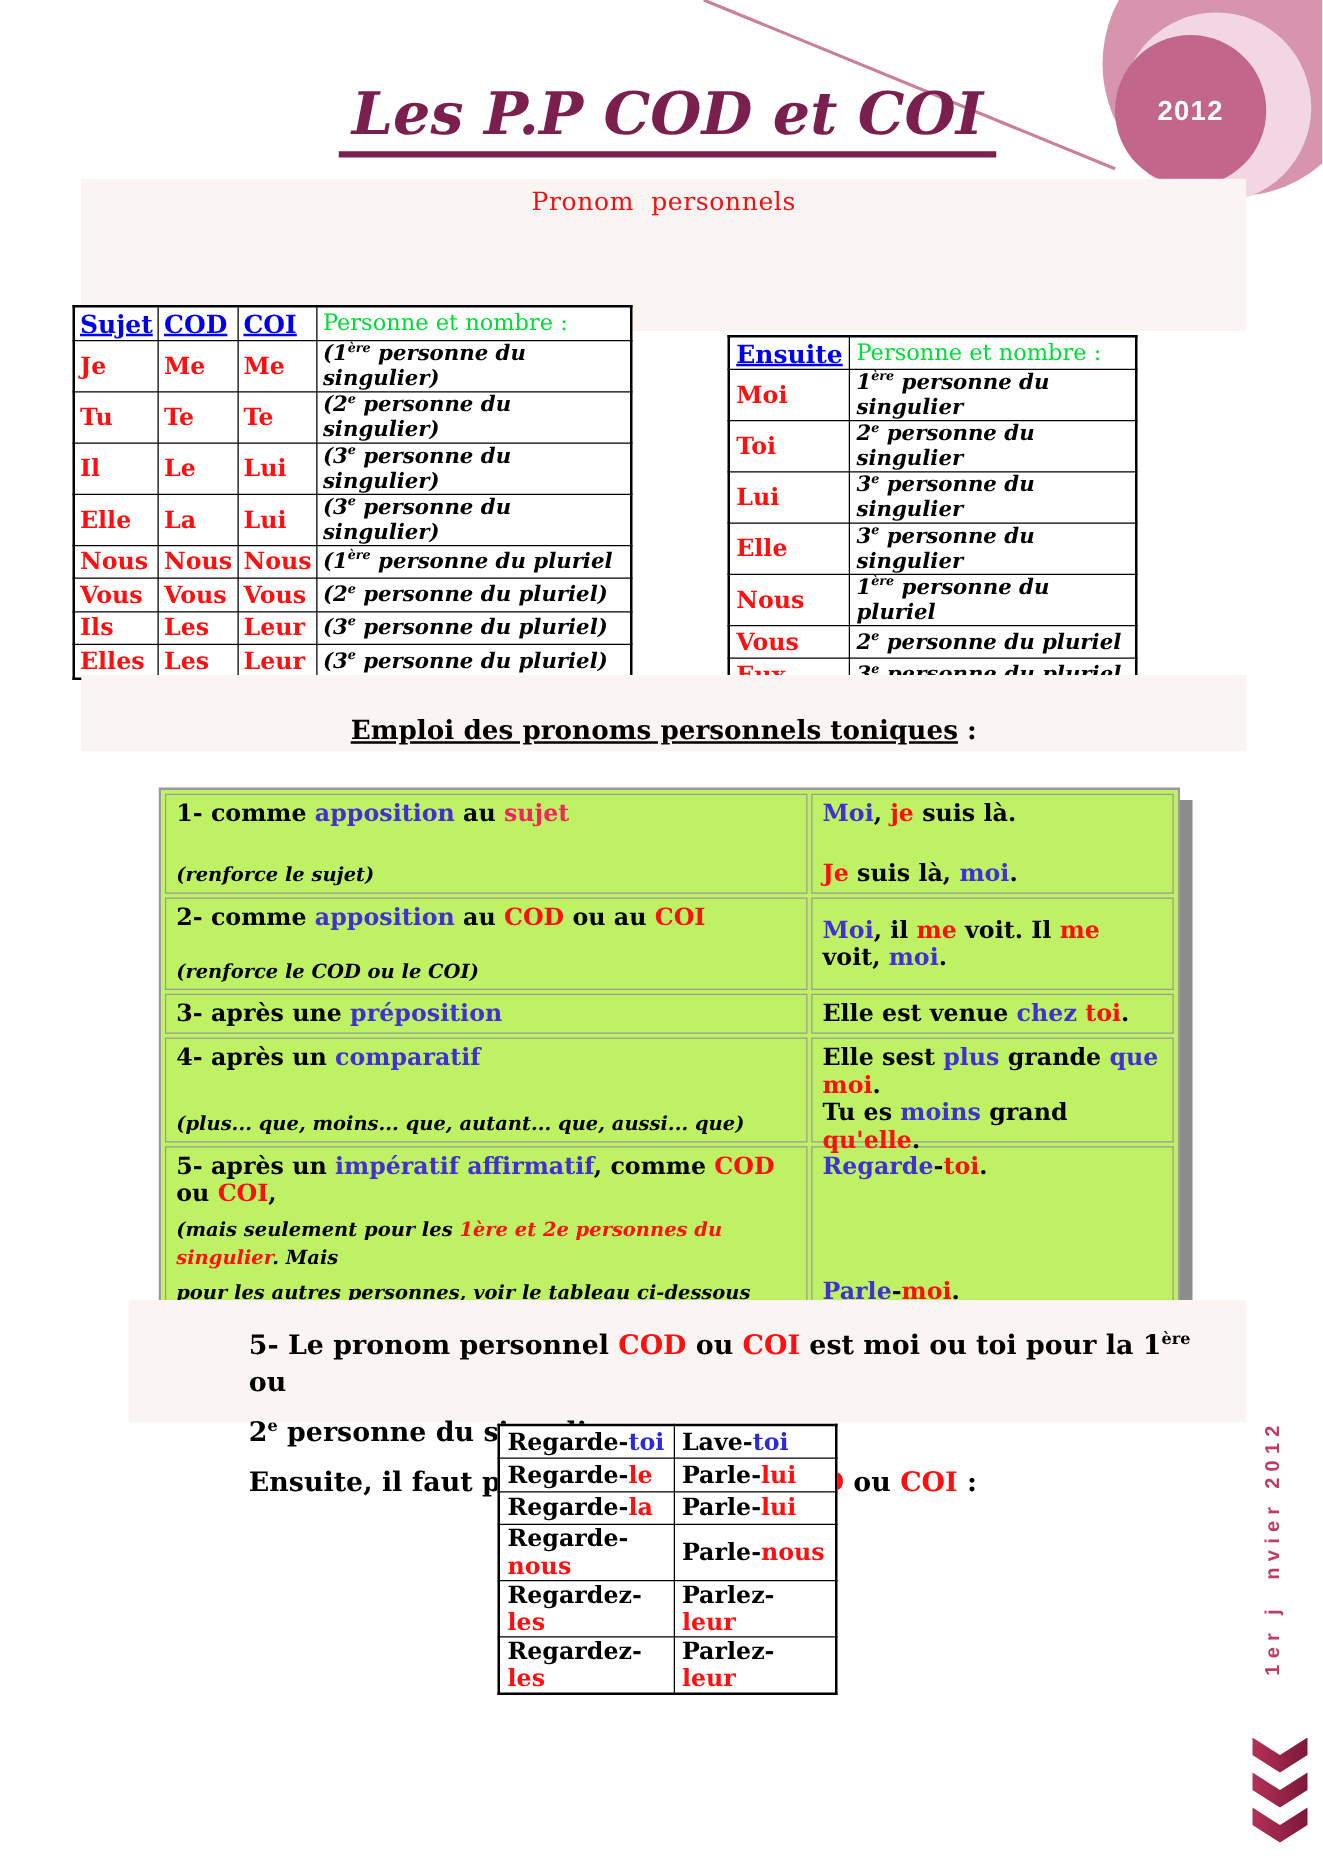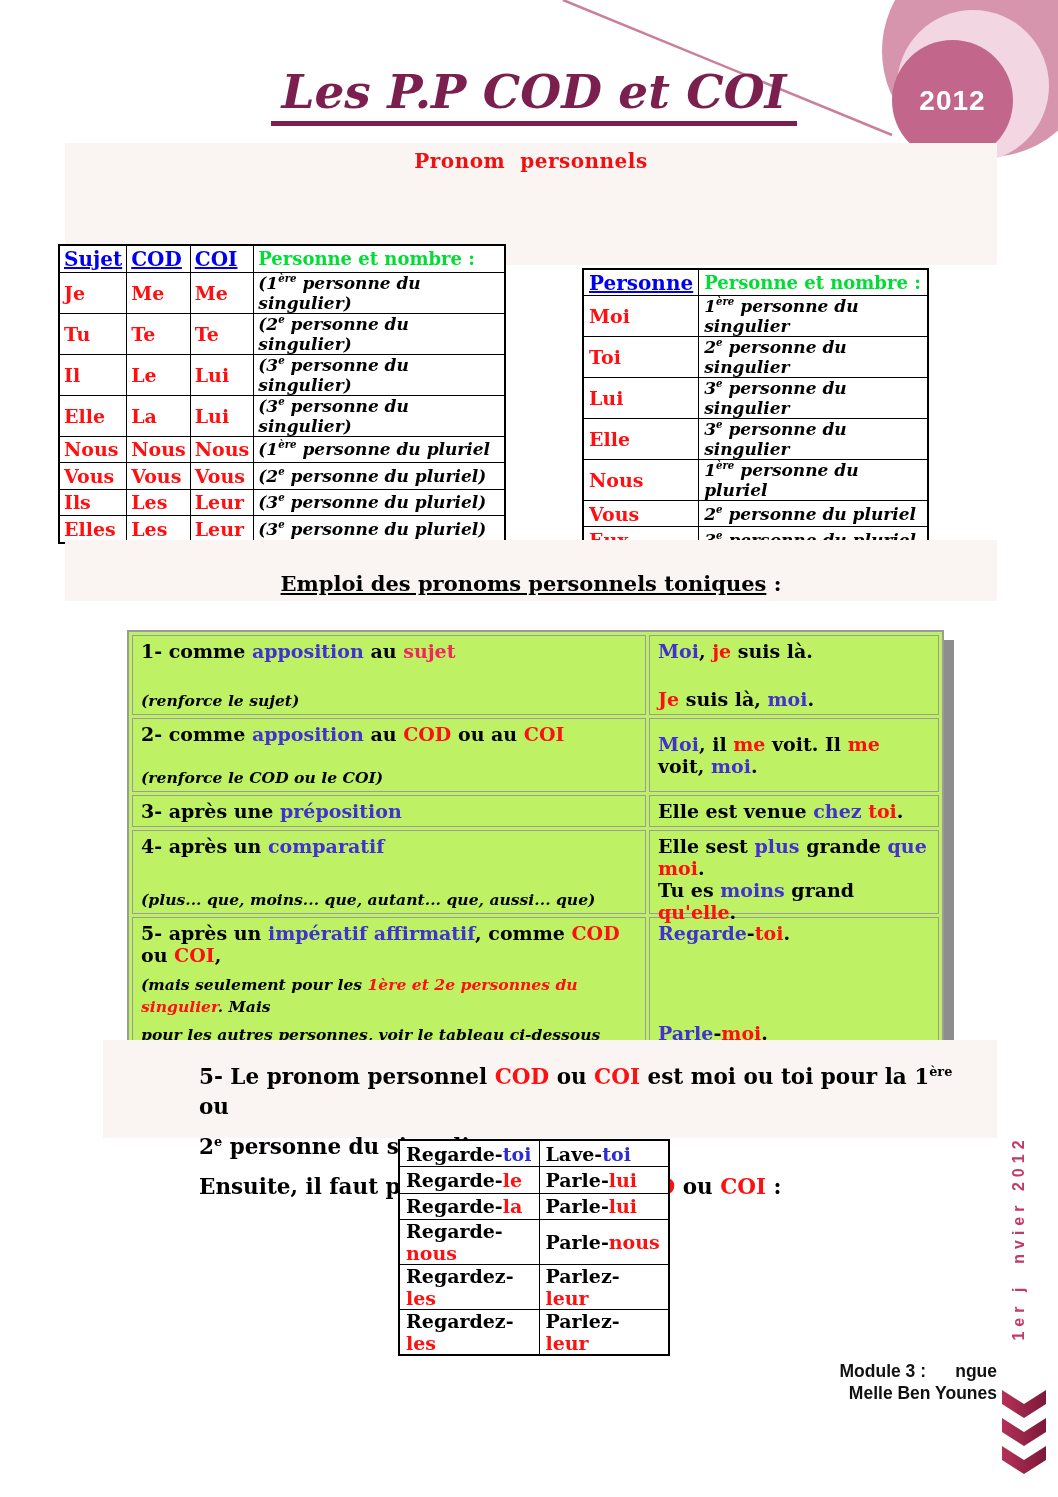--- a/index.html
+++ b/index.html
@@ -5,46 +5,46 @@
   html,body{margin:0;padding:0;background:#fff;}
   .page{position:relative;width:1058px;height:1497px;background:#ffffff;overflow:hidden;
         font-family:"DejaVu Serif",serif;color:#000;}
 
   
   .decor-svg{position:absolute;left:0;top:0;pointer-events:none;}
 
   
   .badge-outer{position:absolute;left:882px;top:-55px;width:212px;height:212px;border-radius:50%;background:#d795ad;}
   .badge-mid{position:absolute;left:897px;top:10px;width:152px;height:152px;border-radius:50%;background:#f2d6e1;}
-  .badge-inner{position:absolute;left:892px;top:40px;width:121px;height:121px;border-radius:50%;background:#c2668b;
+  .badge-inner{position:absolute;left:892px;top:28px;width:121px;height:121px;border-radius:50%;background:#c2668b;
                display:flex;align-items:center;justify-content:center;
-               font-family:"Liberation Sans",sans-serif;font-weight:bold;font-size:28px;color:#fff;letter-spacing:1px;}
+               font-family:"Liberation Sans",sans-serif;font-weight:bold;font-size:22px;color:#fff;letter-spacing:1px;}
 
   
   .title-wrap{position:absolute;left:214px;top:64px;width:640px;text-align:center;}
   .title{display:inline-block;font-style:italic;font-weight:bold;font-size:47px;color:#7a1f4e;
          border-bottom:5px solid #7a1f4e;padding:0 10px 2px 10px;}
 
   
   .box1{position:absolute;left:65px;top:143px;width:932px;height:122px;background:#faf4f3;}
-  .s1h{padding-top:6px;text-align:center;color:#ee1111;font-weight:bold;font-size:20px;letter-spacing:0.5px;white-space:pre;}
+  .s1h{padding-top:6px;text-align:center;color:#ee1111;font-weight:normal;font-size:20px;letter-spacing:0.5px;white-space:pre;}
   .box2{position:absolute;left:65px;top:540px;width:932px;height:61px;background:#faf4f3;}
   .emploi{position:absolute;left:0;right:0;bottom:5px;text-align:center;font-size:21px;font-weight:bold;}
   .box3{position:absolute;left:103px;top:1040px;width:894px;height:98px;background:#faf4f3;}
   .note{padding:12px 0 0 86px;font-size:21.5px;font-weight:bold;line-height:30px;}
   .note .para{margin:10px;}
 
   
   table{border-collapse:collapse;background:#fff;}
   .ptable{position:absolute;left:58px;top:244px;border:2.5px solid #000;}
   .ptable th,.ptable td{border:1.5px solid #000;height:25.5px;padding:0 4px;text-align:left;vertical-align:middle;}
   .ttable{position:absolute;left:582px;top:268px;border:2.5px solid #000;}
   .ttable th,.ttable td{border:1.5px solid #000;height:25.2px;padding:0 5px;text-align:left;vertical-align:middle;}
   th.hblue{color:#0000ee;text-decoration:underline;font-size:20px;font-weight:bold;}
-  th.hgreen{color:#00dd33;font-size:18px;font-weight:bold;}
+  th.hgreen{color:#00dd33;font-size:18px;font-weight:normal;}
   td.pron{color:#ff0f0f;font-weight:bold;font-size:19px;}
   td.desc{font-weight:bold;font-style:italic;font-size:17px;}
   td.desc .para{display:inline;}
   .toniques-heading{position:absolute;left:575px;top:245px;width:340px;text-align:center;font-weight:bold;font-size:19px;white-space:pre;}
 
   
   .usage-wrap{position:absolute;left:127px;top:630px;width:813px;background:#fff;
               border:2px solid #9b9b9b;box-shadow:10px 10px 0 #8d8d8d;}
   .utable{width:100%;border-collapse:separate;border-spacing:3px;background:#bef264;}
   .utable td{border:1.5px solid #9b9b9b;vertical-align:top;font-size:19px;font-weight:bold;padding:0;}
@@ -176,21 +176,21 @@
   </table>
 
 
   <table class="ttable">
     <colgroup>
         <col style="width:96px">
         <col style="width:229px">
       </colgroup>
     <thead>
       <tr>
-        <th class="hblue">Personne</th>
+        <th class="hblue">Ensuite</th>
         <th class="hgreen">Personne et nombre :</th>
       </tr>
     </thead>
     <tbody>
 
         <tr>
           <td class="pron">Moi</td>
           <td class="desc"><div class="para"><span>1</span><span class="seg-s">ère</span><span> personne du singulier</span></div></td>
         </tr>
 
@@ -354,24 +354,20 @@
           <td><div class="para"><span>Parlez-</span><span class="seg-r">leur</span></div></td>
         </tr>
 
         <tr>
           <td><div class="para"><span>Regardez-</span><span class="seg-r">les</span></div></td>
           <td><div class="para"><span>Parlez-</span><span class="seg-r">leur</span></div></td>
         </tr>
       </tbody>
   </table>
 
-  <div class="module">
-    <div>Module 3 :      ngue</div>
-    <div>Melle Ben Younes</div>
-  </div>
 
   <div class="vdate">1er j  nvier 2012</div>
 
   <svg class="chevrons" width="48" height="86">
     <defs>
       <linearGradient id="chev" x1="0" y1="0" x2="1" y2="0">
         <stop offset="0" stop-color="#b43159"></stop>
         <stop offset="1" stop-color="#7c1838"></stop>
       </linearGradient>
     </defs>

